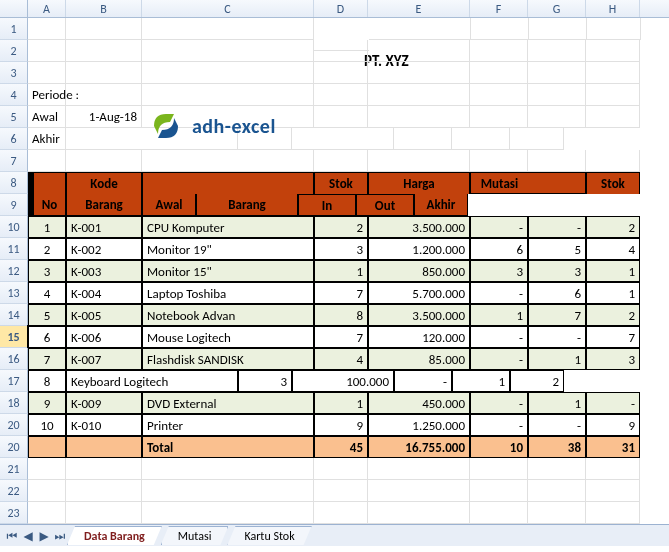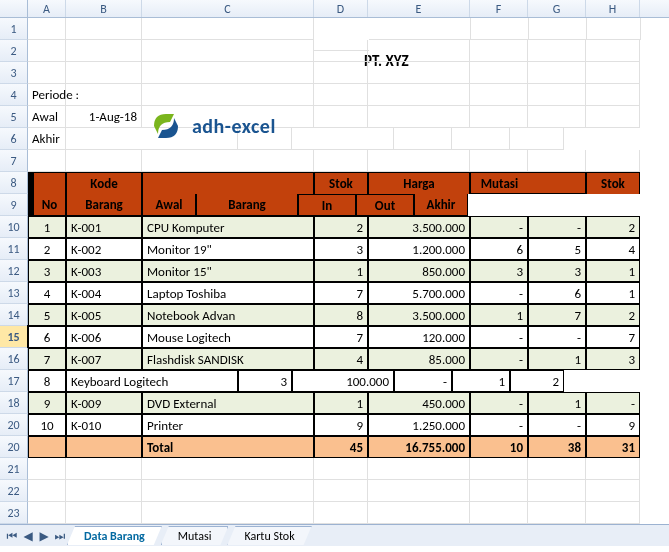--- a/index.html
+++ b/index.html
@@ -25,21 +25,21 @@
 
 .tc { border: 1px solid #000; }
 .tc-c { text-align: center; }
 .tc-r { text-align: right; }
 .alt { background: #ebf1de; }
 .tot { background: #fac08f; font-weight: bold; }
 
 .tabs { height: 22px; background: #e8eef7; border-top: 1px solid #9cb2d1; display: flex; align-items: center; font-size: 12px; padding-left: 4px; }
 .nav-btn { width: 16px; height: 16px; display: inline-flex; align-items: center; justify-content: center; color: #3b5a82; cursor: pointer; }
 .tab { padding: 2px 12px; background: #f3f6fb; border: 1px solid #9cb2d1; border-bottom: none; margin-left: -1px; cursor: pointer; border-radius: 0 0 0 0; clip-path: polygon(8px 0, 100% 0, calc(100% - 8px) 100%, 0 100%); padding-left: 16px; padding-right: 16px; }
-.tab.active { background: #fff; font-weight: bold; color: #0369a1; }
+.tab.active { background: #fff; font-weight: bold; color: #7f1d1d; }
 
 .logo { display: inline-flex; align-items: center; gap: 6px; justify-content: flex-end; }
 .logo svg { width: 40px; height: 40px; }
 .logo-text { color: #1a5490; font-weight: bold; font-size: 20px; letter-spacing: 0.5px; }
 
 .selrow { background: #ffe8a6 !important; font-weight: bold; }
 .selcell { outline: 2px solid #000; outline-offset: -1px; }
 </style>
 </head>
 <body>

